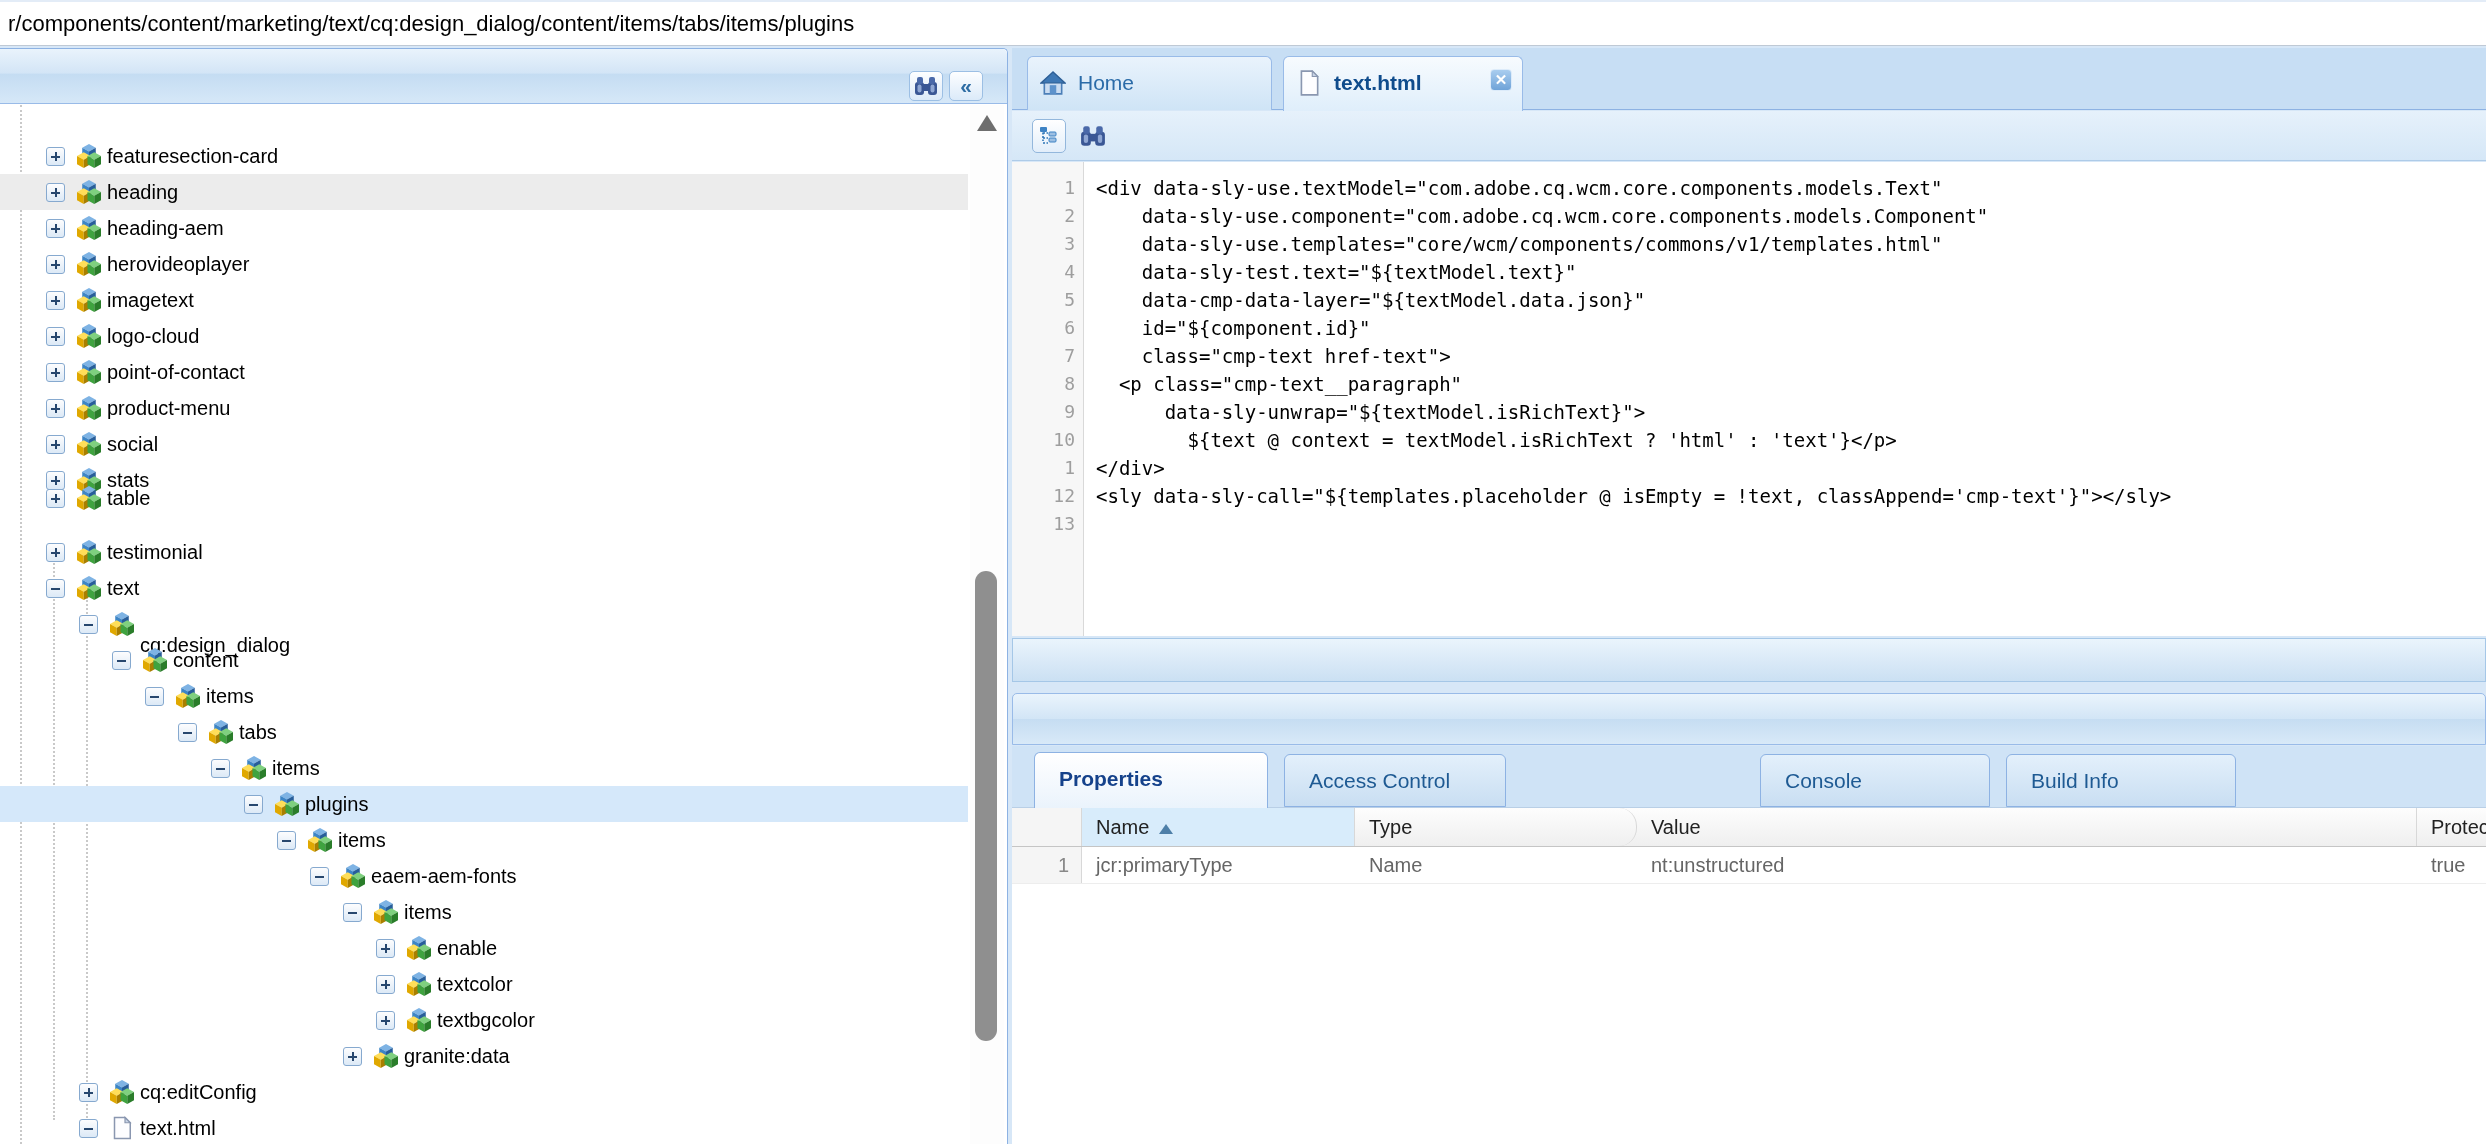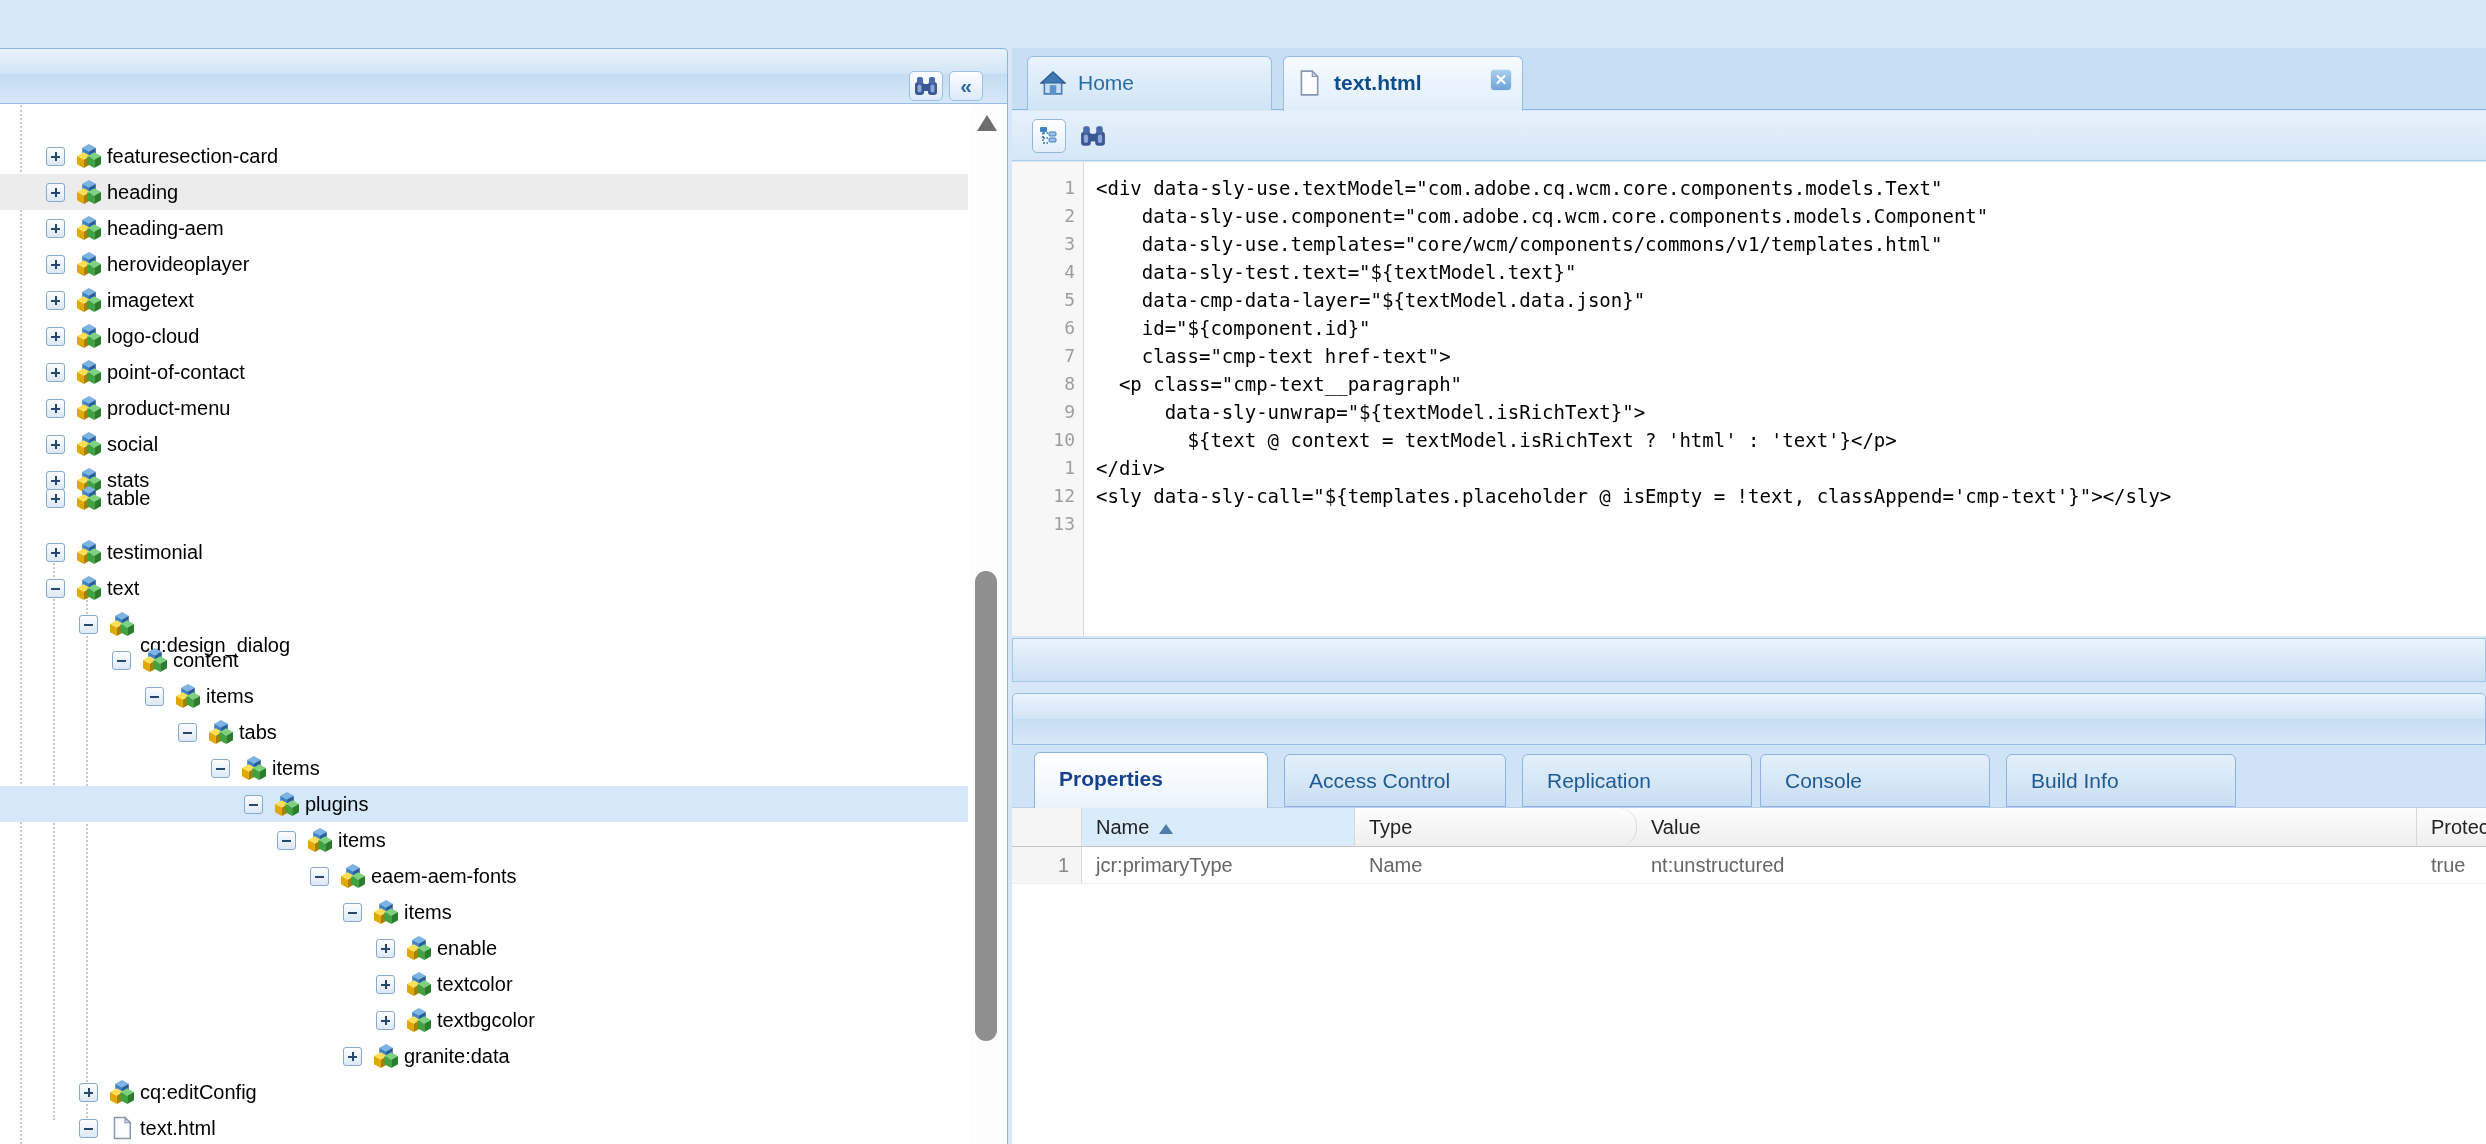--- a/index.html
+++ b/index.html
@@ -111,20 +111,23 @@
   .td { position:absolute; top:0; height:36px; line-height:36px; font-size:20px; color:#666;
     padding-left:14px; white-space:nowrap; }
   .numcell { background:#F5F5F5; border-right:1px solid #D8D8D8; color:#888; text-align:right;
     padding-right:12px; padding-left:0; }
 </style>
 </head>
 <body>
 
 <div id="app">
 
+  <div class="addressbar">
+    <div class="path">r/components/content/marketing/text/cq:design_dialog/content/items/tabs/items/plugins</div>
+  </div>
 
   <div class="tree-panel">
     <div class="tree-header">
       <div class="hbtn find">
         <svg width="24" height="22" viewBox="0 0 24 22">
           <rect x="1" y="7" width="9" height="13" rx="3" fill="#3A5795"></rect>
           <rect x="14" y="7" width="9" height="13" rx="3" fill="#3A5795"></rect>
           <rect x="9" y="9" width="6" height="7" fill="#3A5795"></rect>
           <rect x="3" y="2" width="6" height="7" rx="2" fill="#4A69A9"></rect>
           <rect x="15" y="2" width="6" height="7" rx="2" fill="#4A69A9"></rect>
@@ -713,23 +716,20 @@
 
     <div class="bottom-panel">
       <div class="bp-header"></div>
       <div class="bp-tabs">
         <div class="btab active" style="left:22px;  width:234px;">
           <span class="blabel">Properties</span>
           </div>
         <div class="btab" style="left:272px; width:222px;">
           <span class="blabel">Access Control</span>
           </div>
-        <div class="btab" style="left:510px; width:230px;">
-          <span class="blabel">Replication</span>
-          </div>
         <div class="btab" style="left:748px; width:230px;">
           <span class="blabel">Console</span>
           </div>
         <div class="btab" style="left:994px; width:230px;">
           <span class="blabel">Build Info</span>
           </div>
       </div>
 
       <div class="props">
         <div class="thead">

